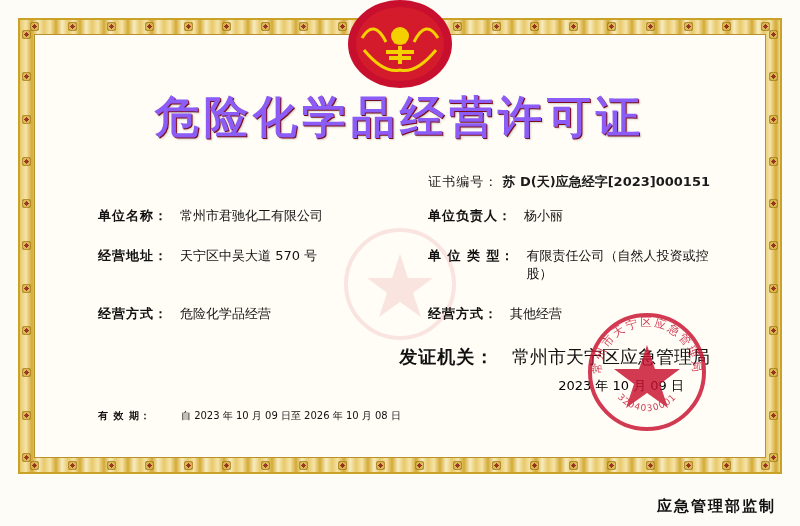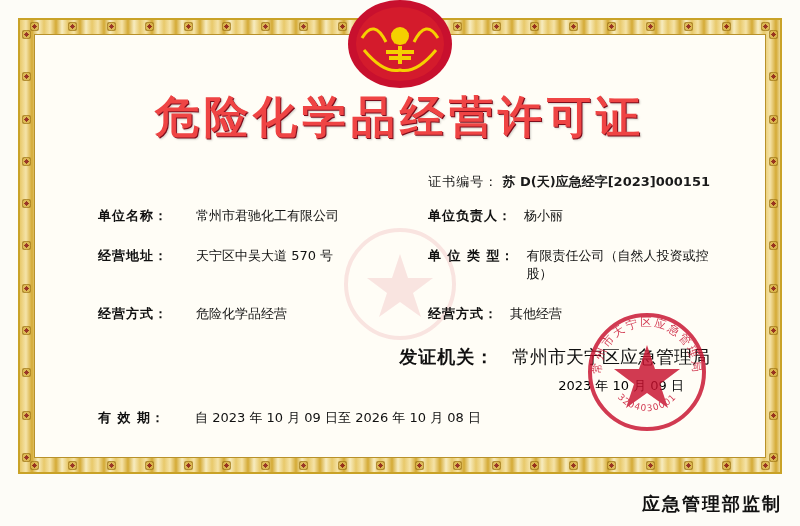--- a/index.html
+++ b/index.html
@@ -94,21 +94,21 @@
     z-index: 3;
   }
 
   .title {
     text-align: center;
     margin-top: 42px;
     font-family: "DejaVu Sans", "Liberation Sans", sans-serif;
     font-size: 44px;
     font-weight: bold;
     letter-spacing: 5px;
-    color: #ef4444;
+    color: #8b5cf6;
     text-shadow: 1px 1px 0 #7e0d1c, 2px 2px 2px rgba(0,0,0,.18);
   }
 
   .cert-no {
     margin-top: 26px;
     text-align: right;
     padding-right: 34px;
     font-size: 13px;
     color: #1a1a1a;
   }
@@ -123,21 +123,21 @@
     display: flex;
     align-items: flex-start;
     margin-bottom: 22px;
   }
   .field {
     display: flex;
     align-items: baseline;
     font-size: 13px;
     color: #111;
   }
-  .field.left { width: 330px; gap: 16px; }
+  .field.left { width: 330px; }
   .field.right { flex: 1; }
   .f-label {
     font-weight: bold;
     white-space: nowrap;
     letter-spacing: 1px;
     color: #111;
   }
   .f-value {
     margin-left: 12px;
     color: #111;
@@ -154,21 +154,21 @@
   }
   .issuer-line .f-label { font-weight: bold; }
   .issuer-line .f-value { margin-left: 12px; }
   .issue-date {
     text-align: right;
     font-size: 13px;
     padding-right: 26px;
     margin-bottom: 14px;
   }
   .validity {
-    font-size: 13px;
+    font-size: 10px;
     display: flex;
     align-items: baseline;
   }
   .validity .f-value { margin-left: 30px; }
 
   
   .seal {
     position: absolute;
     right: 34px;
     top: -36px;
@@ -187,23 +187,23 @@
     transform: translate(-50%, -50%);
     width: 220px;
     height: 120px;
     opacity: .10;
     z-index: 1;
     pointer-events: none;
   }
 
   .footer {
     position: absolute;
-    right: 18px;
+    right: 24px;
     bottom: 10px;
-    font-size: 18px;
+    font-size: 15px;
     font-weight: bold;
     letter-spacing: 2px;
     color: #111;
   }
 </style>
 </head>
 <body>
 
 <div class="certificate">
 

